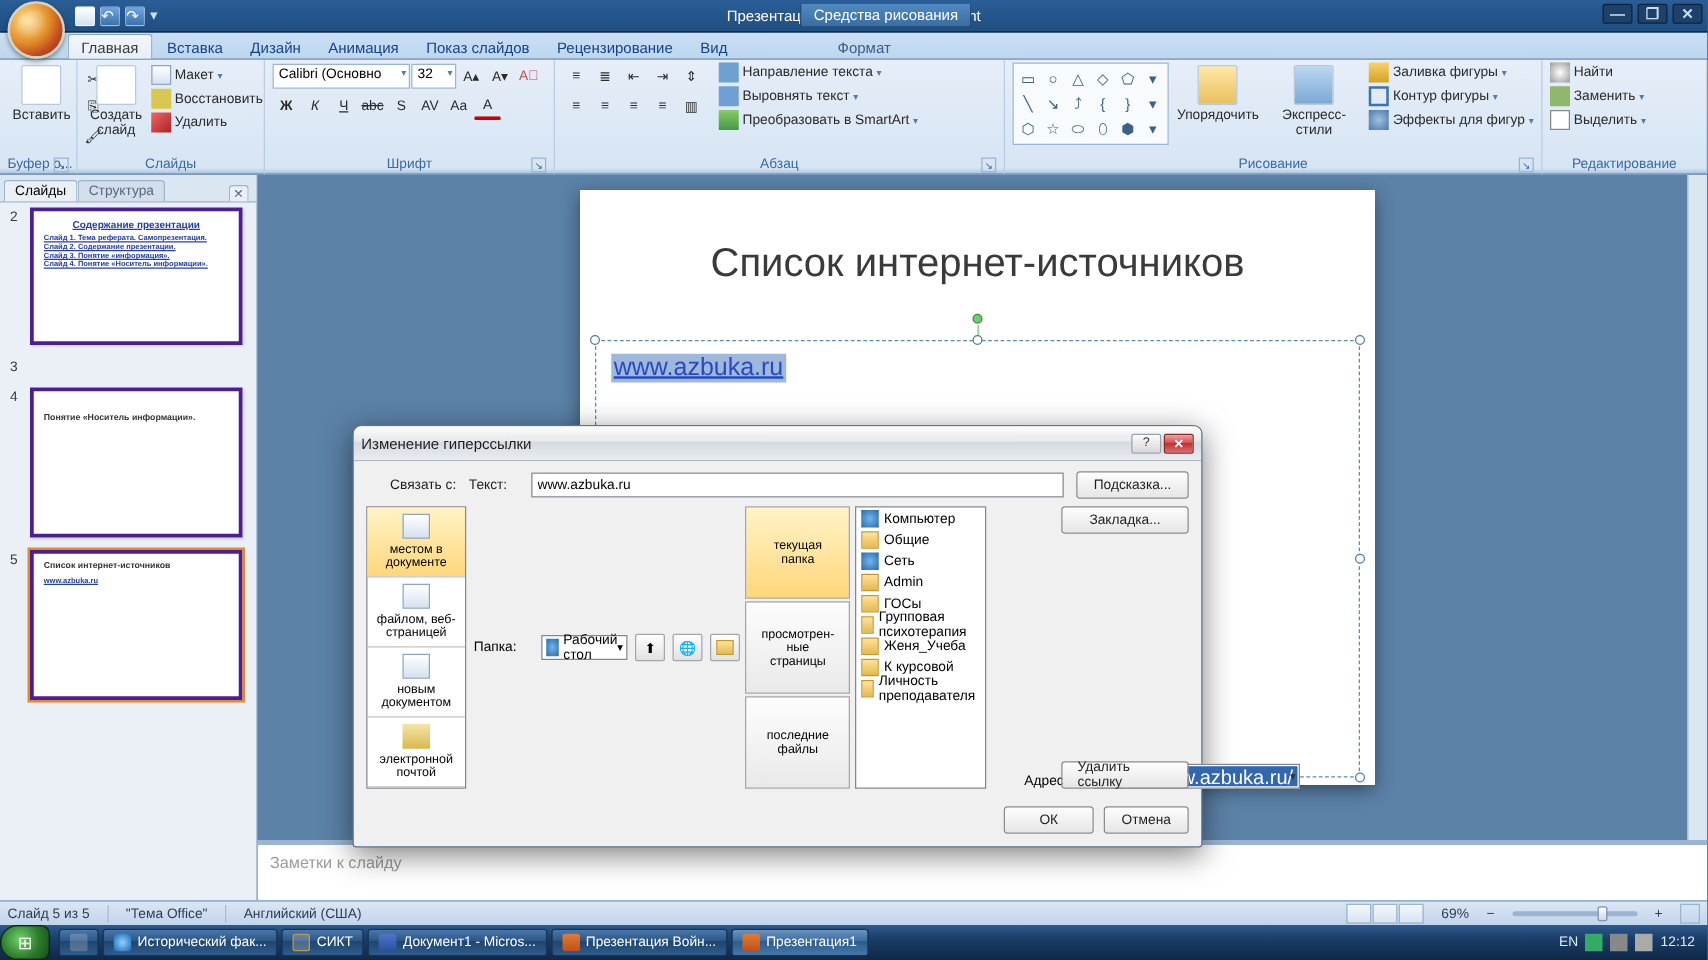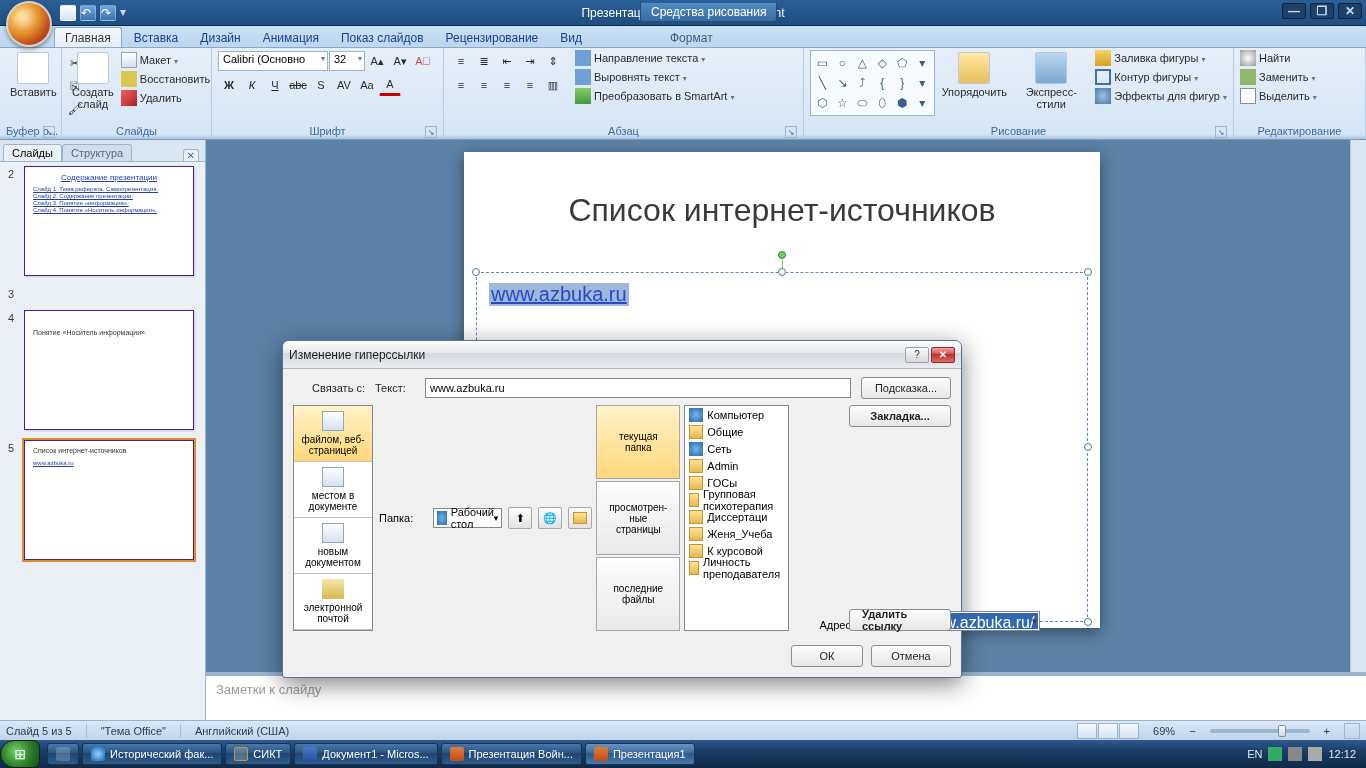--- a/index.html
+++ b/index.html
@@ -46,21 +46,21 @@
   
   .workspace { position:absolute; top:140px; bottom:48px; left:0; right:0; display:flex; }
   .side-panel { width:206px; background:#ebf0f7; border-right:1px solid #9bb5d1; display:flex; flex-direction:column;}
   .side-tabs { height:22px; display:flex; align-items:flex-end; border-bottom:1px solid #9bb5d1; padding-left:3px; gap:0; background:#dbe6f3;}
   .side-tabs span{ font-size:11px; padding:2px 8px; border:1px solid #9bb5d1; border-bottom:none; background:#ebf0f7; border-radius:3px 3px 0 0; cursor:pointer;}
   .side-tabs span.inactive { background:#d3deea; color:#556a82;}
   .side-tabs .closex{ margin-left:auto; margin-right:6px; font-size:10px;color:#556a82;padding:0 3px;}
   .thumbs { flex:1; overflow:auto; padding:4px 8px;}
   .thumb-wrap { display:flex; gap:6px; margin-bottom:10px;}
   .thumb-num { font-size:11px; color:#3a3a3a; width:10px; padding-top:2px;}
-  .thumb { width:170px; min-height:110px; background:#fff; border:1px solid #4c1d95; box-shadow:1px 1px 2px rgba(0,0,0,.15); padding:6px 8px; font-size:7px;}
+  .thumb { width:170px; min-height:110px; background:#fff; border:3px solid #4c1d95; box-shadow:1px 1px 2px rgba(0,0,0,.15); padding:6px 8px; font-size:7px;font-weight:bold;}
   .thumb.selected { outline:2px solid #e18b2c; }
   .thumb .tt { color:#2440a3; text-decoration:underline; font-size:8px; text-align:center; margin-bottom:4px;}
   .thumb .li { color:#2440a3; text-decoration:underline; font-size:6px; margin:1px 0;}
   .garden { height:70px; background:linear-gradient(#7a9a58,#527541); margin-top:3px; position:relative;}
 
   .canvas-area { flex:1; background:#5c82a8; position:relative; overflow:hidden; }
   .slide { position:absolute; top:12px; left:258px; width:636px; height:476px; background:#fff; box-shadow:0 4px 14px rgba(0,0,0,.45);}
   .slide-title { font-size:32px; color:#3a3a3a; text-align:center; padding-top:40px;}
   .textbox { position:absolute; top:120px; left:12px; right:12px; height:350px; border:1px dashed #6089b0; }
   .textbox .handle { position:absolute; width:8px;height:8px;background:#fff;border:1px solid #4b7aa5;border-radius:50%;}
@@ -101,21 +101,21 @@
   .left-tabs .lt { flex:1; border:1px solid #a6a6a6; background:linear-gradient(#fdfdfd,#e9e9e9); display:flex; align-items:center; justify-content:center; text-align:center; font-size:10px; line-height:11px; padding:0; cursor:pointer;}
   .left-tabs .lt.active{background:linear-gradient(#fff3c8,#ffd77a);}
   .file-list { flex:1; border:1px solid #828790; background:#fff; overflow:auto; margin-left:4px;}
   .file-list .f { display:flex; align-items:center; gap:4px; padding:0 4px; height:17px; font-size:11px;}
   .f .fi{width:14px;height:14px;display:inline-block;}
   .addr-row{display:flex;align-items:flex-end;gap:8px;}
   .addr-row label{width:74px;padding-left:26px;}
   .addr-combo{flex:1;height:20px;border:1px solid #828790;background:#fff;position:relative;display:flex;align-items:center;}
   .addr-combo .val{flex:1;background:#3166b0;color:#fff;padding:1px 4px;height:16px;margin:1px;font-size:16px;}
   .addr-combo::after{content:"▾";position:absolute;right:3px;font-size:9px;color:#333;}
-  .right-btns{position:absolute;top:36px;right:10px;width:102px;bottom:46px;display:flex;flex-direction:column;gap:6px;font-weight:bold;}
+  .right-btns{position:absolute;top:36px;right:10px;width:102px;bottom:46px;display:flex;flex-direction:column;gap:6px;}
   .dlg-bottom{position:absolute;bottom:10px;right:10px;display:flex;gap:8px;}
 
   
   .status { position:absolute; bottom:28px; left:0; right:0; height:20px; background:linear-gradient(#dbe7f4,#c1d5ea); border-top:1px solid #98b2cf; display:flex; align-items:center; font-size:11px; color:#2b3e55; padding:0 6px; gap:14px;}
   .status .sep{width:1px;height:14px;background:#a8bcd0;}
   .status .spacer{flex:1;}
   .status .viewbtns{display:flex;gap:1px;}
   .status .viewbtns span{width:20px;height:16px;border:1px solid #9bb5d1;background:linear-gradient(#f3f8fd,#d7e4f1);}
   .zoom-slider{width:100px;height:4px;background:#9bb5d1;position:relative;border-radius:2px;}
   .zoom-slider .th{position:absolute;top:-4px;left:68%;width:8px;height:12px;background:linear-gradient(#fdfdfd,#cfd9e4);border:1px solid #7a94b1;border-radius:2px;}
@@ -424,27 +424,27 @@
     <div class="field-row">
       <label>Связать с:</label>
       <label style="width:40px;text-align:left;">Текст:</label>
       <input type="text" value="www.azbuka.ru" style="">
       <div class="dbtn" style="width:90px;">Подсказка...</div>
     </div>
 
     <div class="linkto">
       <div class="item">
           <div class="ic ic-doc"></div>
+          <span style="white-space:pre-line;">местом в
+документе</span>
+        </div>
+      <div class="item">
+          <div class="ic ic-doc"></div>
           <span style="white-space:pre-line;">файлом, веб-
 страницей</span>
-        </div>
-      <div class="item">
-          <div class="ic ic-doc"></div>
-          <span style="white-space:pre-line;">местом в
-документе</span>
         </div>
       <div class="item">
           <div class="ic ic-doc"></div>
           <span style="white-space:pre-line;">новым
 документом</span>
         </div>
       <div class="item">
           <div class="ic" style="background:linear-gradient(#f5e6a8,#d9b94e);"></div>
           <span style="white-space:pre-line;">электронной
 почтой</span>
@@ -494,24 +494,20 @@
           <div class="f">
               <span class="fi ic-folder"></span>
               <span>ГОСы</span>
             </div>
           <div class="f">
               <span class="fi ic-folder"></span>
               <span>Групповая психотерапия</span>
             </div>
           <div class="f">
               <span class="fi ic-folder"></span>
-              <span>Диссертаци</span>
-            </div>
-          <div class="f">
-              <span class="fi ic-folder"></span>
               <span>Женя_Учеба</span>
             </div>
           <div class="f">
               <span class="fi ic-folder"></span>
               <span>К курсовой</span>
             </div>
           <div class="f">
               <span class="fi ic-folder"></span>
               <span>Личность преподавателя</span>
             </div>
@@ -526,21 +522,21 @@
     </div>
 
     <div class="right-btns">
       <div class="dbtn">Закладка...</div>
       <div style="flex:1;"></div>
       <div class="dbtn">Удалить ссылку</div>
     </div>
 
     <div class="dlg-bottom">
       <div class="dbtn" style="width:72px;">ОК</div>
-      <div class="dbtn" style="width:80px;">Отмена</div>
+      <div class="dbtn" style="width:68px;">Отмена</div>
     </div>
   </div>
 </div>
 
 <div class="status">
   <span>Слайд 5 из 5</span>
   <div class="sep"></div>
   <span>"Тема Office"</span>
   <div class="sep"></div>
   <span>Английский (США)</span>

